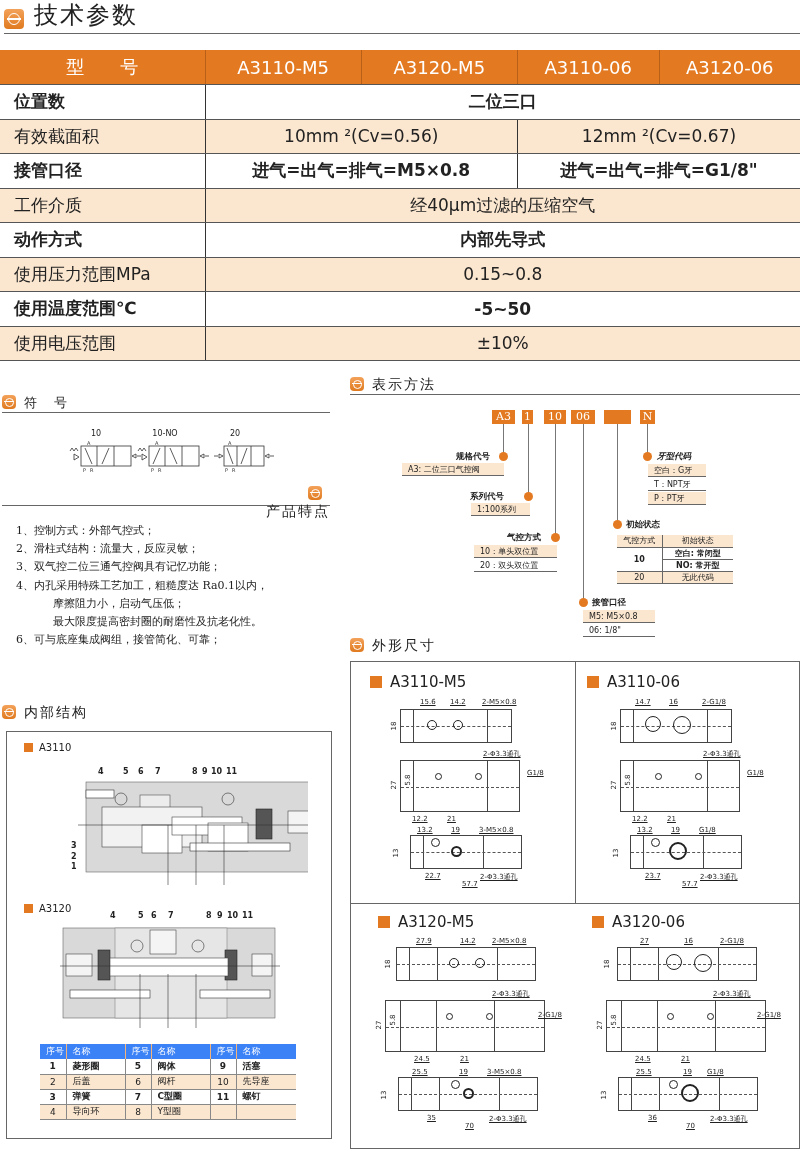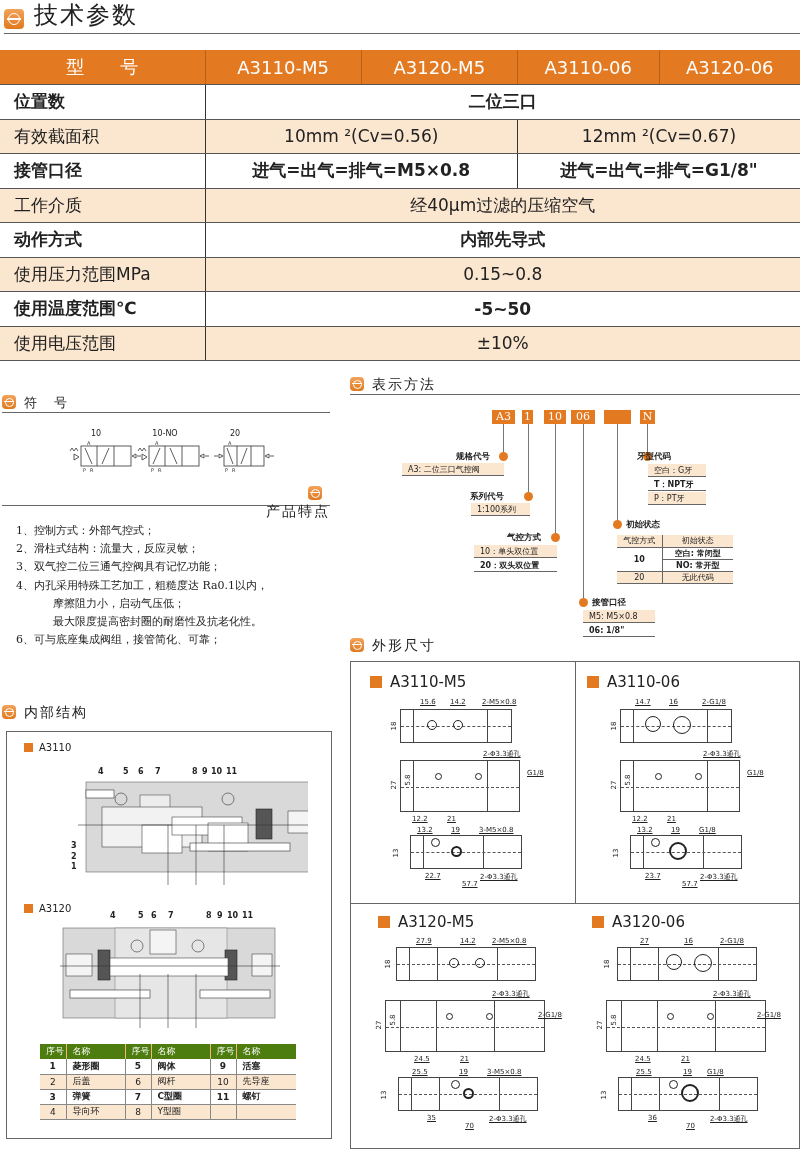--- a/index.html
+++ b/index.html
@@ -32,35 +32,35 @@
   .feat .ind { padding-left: 37px; }
 
   
   .frame { position: absolute; border: 1px solid #666; }
   .tag { position: absolute; display: flex; align-items: center; font-size: 10px; color: #222; }
   .tag .sq { width: 9px; height: 9px; background: #e37a22; margin-right: 6px; }
   .tag.big { font-size: 15px; }
   .tag.big .sq { width: 12px; height: 12px; margin-right: 8px; }
 
   table.parts { position: absolute; left: 40px; top: 1044px; width: 256px; border-collapse: collapse; font-size: 9px; }
-  table.parts th { background: #4d7c0f; color: #fff; font-weight: normal; height: 15px; text-align: left; padding-left: 6px; border-right: 1px solid #f5b47a; }
+  table.parts th { background: #3b82f6; color: #fff; font-weight: normal; height: 15px; text-align: left; padding-left: 6px; border-right: 1px solid #f5b47a; }
   table.parts td { height: 15px; border-bottom: 1px solid #888; padding-left: 6px; }
   table.parts td.n { text-align: center; padding-left: 0; width: 26px; border-right: 1px solid #888; }
   table.parts td.nm { border-right: 1px solid #888; width: 59px; }
   table.parts tr.alt td { background: #fbe6cf; }
   table.parts tr.b td { font-weight: bold; }
 
   
   .codebox { position: absolute; background: #e37a22; color: #fff; font-family: "DejaVu Serif", "Liberation Serif", serif; font-size: 11px; text-align: center; height: 14px; line-height: 14px; }
   .vline { position: absolute; width: 1px; background: #777; }
   .dot { position: absolute; width: 9px; height: 9px; border-radius: 50%; background: #e37a22; }
   .clab { position: absolute; font-size: 8.5px; font-weight: bold; color: #222; }
   .cbox { position: absolute; font-size: 8px; height: 13px; line-height: 13px; padding-left: 6px; border-bottom: 1px solid #666; }
   .cbox.alt { background: #fbe6cf; }
-  .cbox.b { font-weight: bold; }
+  .cbox.b { font-weight: normal; }
   table.init { position: absolute; left: 617px; top: 535px; width: 116px; border-collapse: collapse; font-size: 8px; }
   table.init td { height: 12px; text-align: center; border-bottom: 1px solid #666; }
   table.init td.l { border-right: 1px solid #666; width: 45px; }
   table.init tr.alt td, table.init td.alt { background: #fbe6cf; }
   table.init .b { font-weight: bold; }
 
   
   .drw { position: absolute; border: 1px solid #444; background: #fff; }
   .drw .cl { position: absolute; border-top: 1px dashed #555; }
   .drw .vl { position: absolute; border-left: 1px solid #444; top: 0; bottom: 0; }
@@ -369,21 +369,21 @@
         <td class="b">NO: 常开型</td>
       </tr>
   <tr class="alt">
         <td class="l">20</td>
         <td>无此代码</td>
       </tr>
 </tbody>
   </table>
 
 <div class="dot" style="left:643px;top:452px;"></div>
-<div class="clab" style="left:637px;top:451px;">牙型代码</div>
+<div class="clab" style="left:657px;top:451px;font-style:italic;">牙型代码</div>
 <div class="cbox alt" style="left:648px;top:464px;width:58px;">空白：G牙</div>
 <div class="cbox b" style="left:648px;top:478px;width:58px;">T：NPT牙</div>
 <div class="cbox alt" style="left:648px;top:492px;width:58px;">P：PT牙</div>
 
 <div class="sec-head" style="left:350px;top:635px;width:120px;height:20px;border-bottom:none;">
   <span class="logo small"></span>
   <span class="sec-title" style="font-size:14px;">外形尺寸</span>
 </div>
 <div class="frame" style="left:350px;top:661px;width:450px;height:488px;"></div>
 <div class="abs" style="left:350px;top:903px;width:450px;border-top:1px solid #666;"></div>

